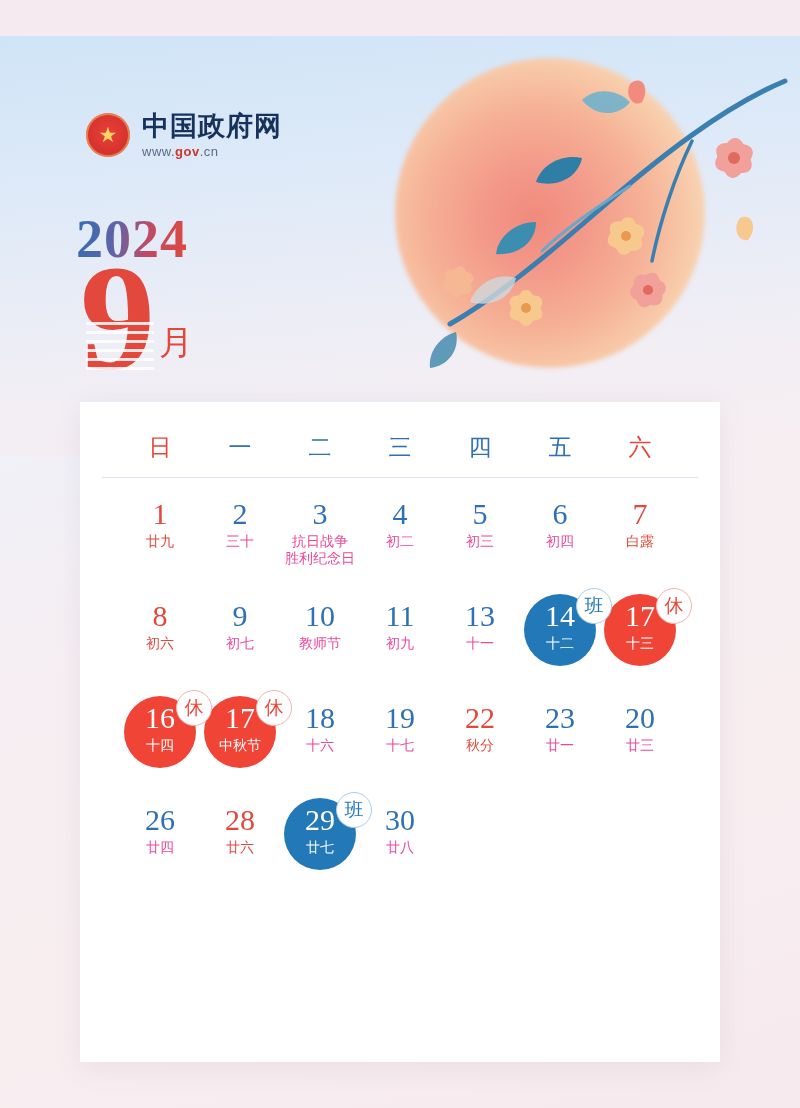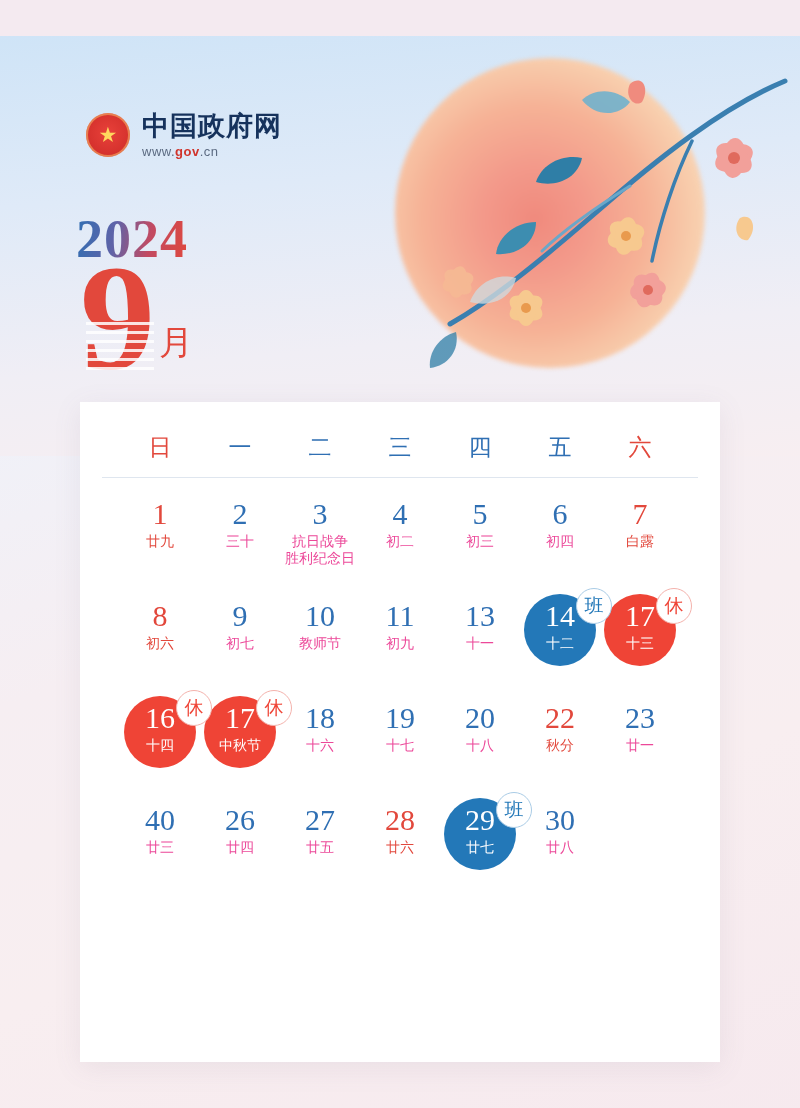--- a/index.html
+++ b/index.html
@@ -375,43 +375,35 @@
           <div class="tag">休</div>
         </div>
         <div class="cell">
           <div class="num">18</div>
           <div class="sub">十六</div>
         </div>
         <div class="cell">
           <div class="num">19</div>
           <div class="sub">十七</div>
         </div>
-        <div class="cell">
-          <div class="num">20</div>
-          <div class="sub">十八</div>
-        </div>
         <div class="cell weekend">
           <div class="num">22</div>
           <div class="sub">秋分</div>
         </div>
         <div class="cell">
           <div class="num">23</div>
           <div class="sub">廿一</div>
         </div>
         <div class="cell">
-          <div class="num">40</div>
+          <div class="num">20</div>
           <div class="sub">廿三</div>
         </div>
         <div class="cell">
           <div class="num">26</div>
           <div class="sub">廿四</div>
-        </div>
-        <div class="cell">
-          <div class="num">27</div>
-          <div class="sub">廿五</div>
         </div>
         <div class="cell weekend">
           <div class="num">28</div>
           <div class="sub">廿六</div>
         </div>
         <div class="cell work">
           <div class="disc"></div>
           <div class="num">29</div>
           <div class="sub">廿七</div>
           <div class="tag">班</div>

